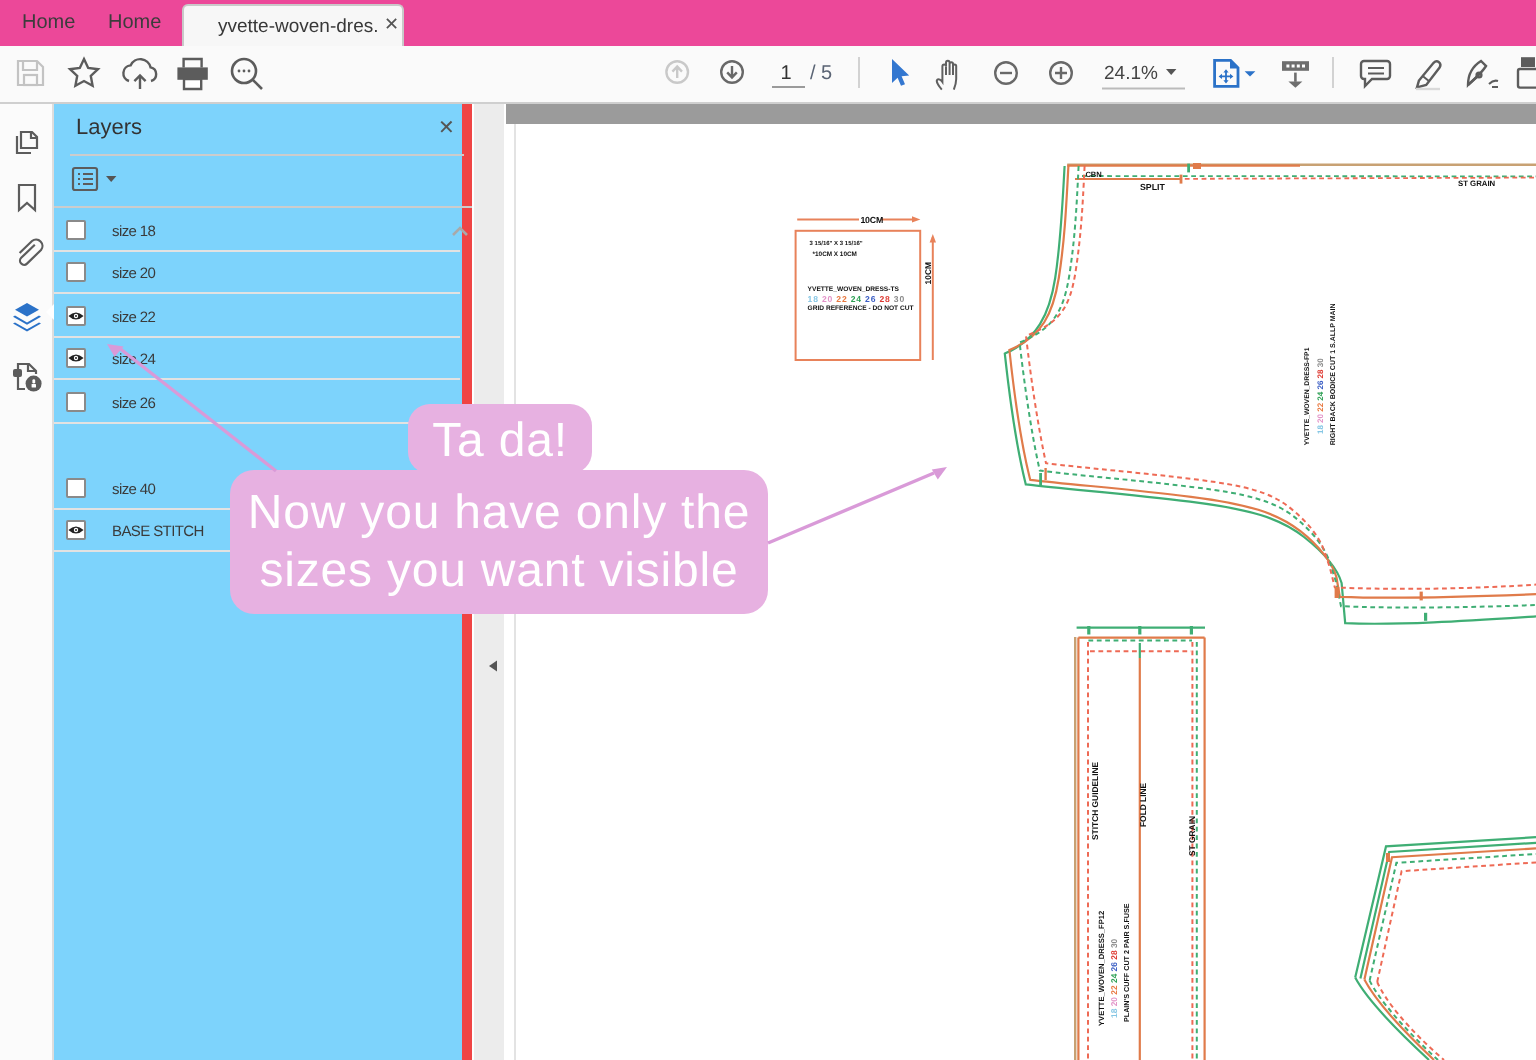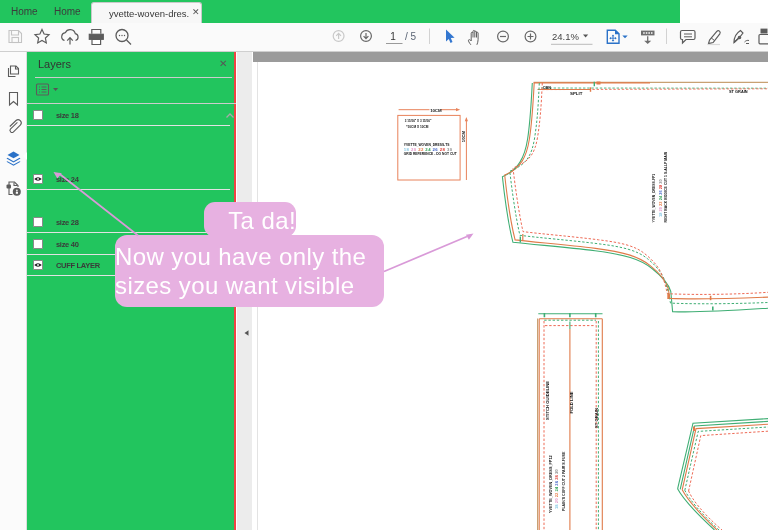--- a/index.html
+++ b/index.html
@@ -1,39 +1,39 @@
 <!DOCTYPE html>
 <html><head>
 <meta charset="utf-8">
 <style>
 *{margin:0;padding:0;box-sizing:border-box}
 html,body{width:768px;height:530px;overflow:hidden}
 body{font-family:"Liberation Sans",sans-serif;position:relative;background:#fff}
-.tabbar{position:absolute;top:0;left:0;width:680px;height:23px;background:#22c55e}
+.tabbar{position:absolute;top:0;left:0;width:768px;height:23px;background:#ec4899}
 .tabtxt{position:absolute;top:5.5px;font-size:10px;color:#3c3c3c}
 .activetab{position:absolute;left:91px;top:2px;width:111px;height:21px;background:#f7f7f7;border:1px solid #c9c9c9;border-bottom:none;border-radius:3px 3px 0 0}
 .activetab .t{position:absolute;left:17px;top:4.5px;font-size:9.5px;color:#383838;white-space:nowrap;width:80px;overflow:hidden}
 .activetab .x{position:absolute;left:100px;top:4px;font-size:9px;color:#555}
 .toolbar{position:absolute;top:23px;left:0;width:768px;height:29px;background:#fafafa;border-bottom:1px solid #cfcfcf}
 .sidebar{position:absolute;top:52px;left:0;width:27px;height:478px;background:#fbfbfb;border-right:1px solid #ddd}
-.panel{position:absolute;top:52px;left:27px;width:209px;height:478px;background:#22c55e;border-right:2px solid #ef4444}
+.panel{position:absolute;top:52px;left:27px;width:209px;height:478px;background:#7dd3fc;border-right:5px solid #ef4444}
 .strip{position:absolute;top:52px;left:237px;width:15px;height:478px;background:#ececec}
 .doc{position:absolute;top:52px;left:252px;width:516px;height:478px;background:#fff}
 .band{position:absolute;top:0;left:1px;width:515px;height:10px;background:#9b9b9b}
 .ptitle{position:absolute;left:11px;top:6px;font-size:11px;color:#333}
 .px{position:absolute;left:192px;top:6px;font-size:10px;color:#555}
 .hr1{position:absolute;left:8px;top:25px;width:197px;border-top:1px solid #ccc}
 .hr2{position:absolute;left:0px;top:51px;width:209px;border-top:1px solid #ccc}
 .row{position:absolute;left:0;width:203px;height:21.5px;border-bottom:1px solid #e2e2e2}
 .row .cb{position:absolute;left:6px;top:5.5px;width:10px;height:10px;border:1px solid #8a8a8a;border-radius:1px;background:#fff}
-.row .lb{position:absolute;left:29px;top:6.5px;font-size:7.5px;font-weight:bold;color:#3a3a3a;letter-spacing:-0.3px}
+.row .lb{position:absolute;left:29px;top:6.5px;font-size:7.5px;font-weight:normal;color:#3a3a3a;letter-spacing:-0.3px}
 .callout1{position:absolute;left:204px;top:202px;width:92px;height:35px;background:#e7b1e1;border-radius:11px;z-index:30}
 .callout2{position:absolute;left:115px;top:235px;width:269px;height:72px;background:#e7b1e1;border-radius:12px;z-index:30}
-.ct1{position:absolute;width:100%;text-align:right;top:5px;font-size:24px;color:#fff;letter-spacing:.4px}
-.ct2{position:absolute;width:100%;text-align:left;top:7px;font-size:24px;color:#fff;line-height:29px;letter-spacing:.4px}
+.ct1{position:absolute;width:100%;text-align:center;top:5px;font-size:24px;color:#fff;letter-spacing:.4px}
+.ct2{position:absolute;width:100%;text-align:center;top:7px;font-size:24px;color:#fff;line-height:29px;letter-spacing:.4px}
 .ov{position:absolute;top:0;left:0;z-index:40;pointer-events:none}
 </style>
 </head>
 <body>
 <div class="tabbar">
  <div class="tabtxt" style="left:11px">Home</div>
  <div class="tabtxt" style="left:54px">Home</div>
  <div class="activetab">
       <div class="t">yvette-woven-dres... </div>
       <div class="x">✕</div>
@@ -178,47 +178,61 @@
  <path d="M18 6 l2.6 3 2.6-3 z" fill="#555"></path>
  </svg>
  <svg width="10" height="8" viewBox="0 0 10 8" style="position:absolute;left:198px;top:60px" xmlns="http://www.w3.org/2000/svg" fill="none">
  <path d="M1.5 5.5 l3.5-3.5 3.5 3.5" stroke="#a9a9a9" stroke-width="1.3"></path>
  </svg>
  <div class="hr2"></div>
  <div class="row" style="top:52px">
       <div class="cb"></div>
       <div class="lb">size 18</div>
     </div>
+ <div class="row" style="top:73.5px">
+      <div class="cb"></div>
+      <div class="lb">size 20</div>
+    </div>
+ <div class="row" style="top:95px">
+      <div class="cb">
+        <svg width="10" height="10" viewBox="0 0 10 10" style="position:absolute;left:-1px;top:-1px" xmlns="http://www.w3.org/2000/svg">
+          <path d="M1.2 5 q3.8-3.6 7.6 0 q-3.8 3.6-7.6 0 z" fill="#222"></path>
+          <circle cx="5" cy="5" r="1.1" fill="#fff"></circle>
+          <circle cx="5" cy="5" r="0.5" fill="#222"></circle>
+        </svg>
+      </div>
+      <div class="lb">size 22</div>
+    </div>
  <div class="row" style="top:116.5px">
       <div class="cb">
         <svg width="10" height="10" viewBox="0 0 10 10" style="position:absolute;left:-1px;top:-1px" xmlns="http://www.w3.org/2000/svg">
           <path d="M1.2 5 q3.8-3.6 7.6 0 q-3.8 3.6-7.6 0 z" fill="#222"></path>
           <circle cx="5" cy="5" r="1.1" fill="#fff"></circle>
           <circle cx="5" cy="5" r="0.5" fill="#222"></circle>
         </svg>
       </div>
       <div class="lb">size 24</div>
     </div>
- <div class="row" style="top:159.5px">
+ <div class="row" style="top:138px">
       <div class="cb"></div>
-      <div class="lb">size 28</div>
+      <div class="lb">size 26</div>
     </div>
  <div class="row" style="top:181px">
       <div class="cb"></div>
       <div class="lb">size 40</div>
     </div>
  <div class="row" style="top:202.5px">
       <div class="cb">
         <svg width="10" height="10" viewBox="0 0 10 10" style="position:absolute;left:-1px;top:-1px" xmlns="http://www.w3.org/2000/svg">
           <path d="M1.2 5 q3.8-3.6 7.6 0 q-3.8 3.6-7.6 0 z" fill="#222"></path>
           <circle cx="5" cy="5" r="1.1" fill="#fff"></circle>
           <circle cx="5" cy="5" r="0.5" fill="#222"></circle>
         </svg>
       </div>
-      <div class="lb">CUFF LAYER</div>
+      <div class="lb">BASE STITCH</div>
     </div>
 </div>
 <div class="strip"></div>
 <div class="doc">
  <div class="band"></div>
  <svg width="516" height="478" viewBox="252 52 516 478" xmlns="http://www.w3.org/2000/svg" style="position:absolute;top:0;left:0" fill="none">
 
 <path d="M257.5 62 V530" stroke="#e3e3e3" stroke-width="1"></path>
 
 <g stroke="#e8825a" stroke-width="1">

